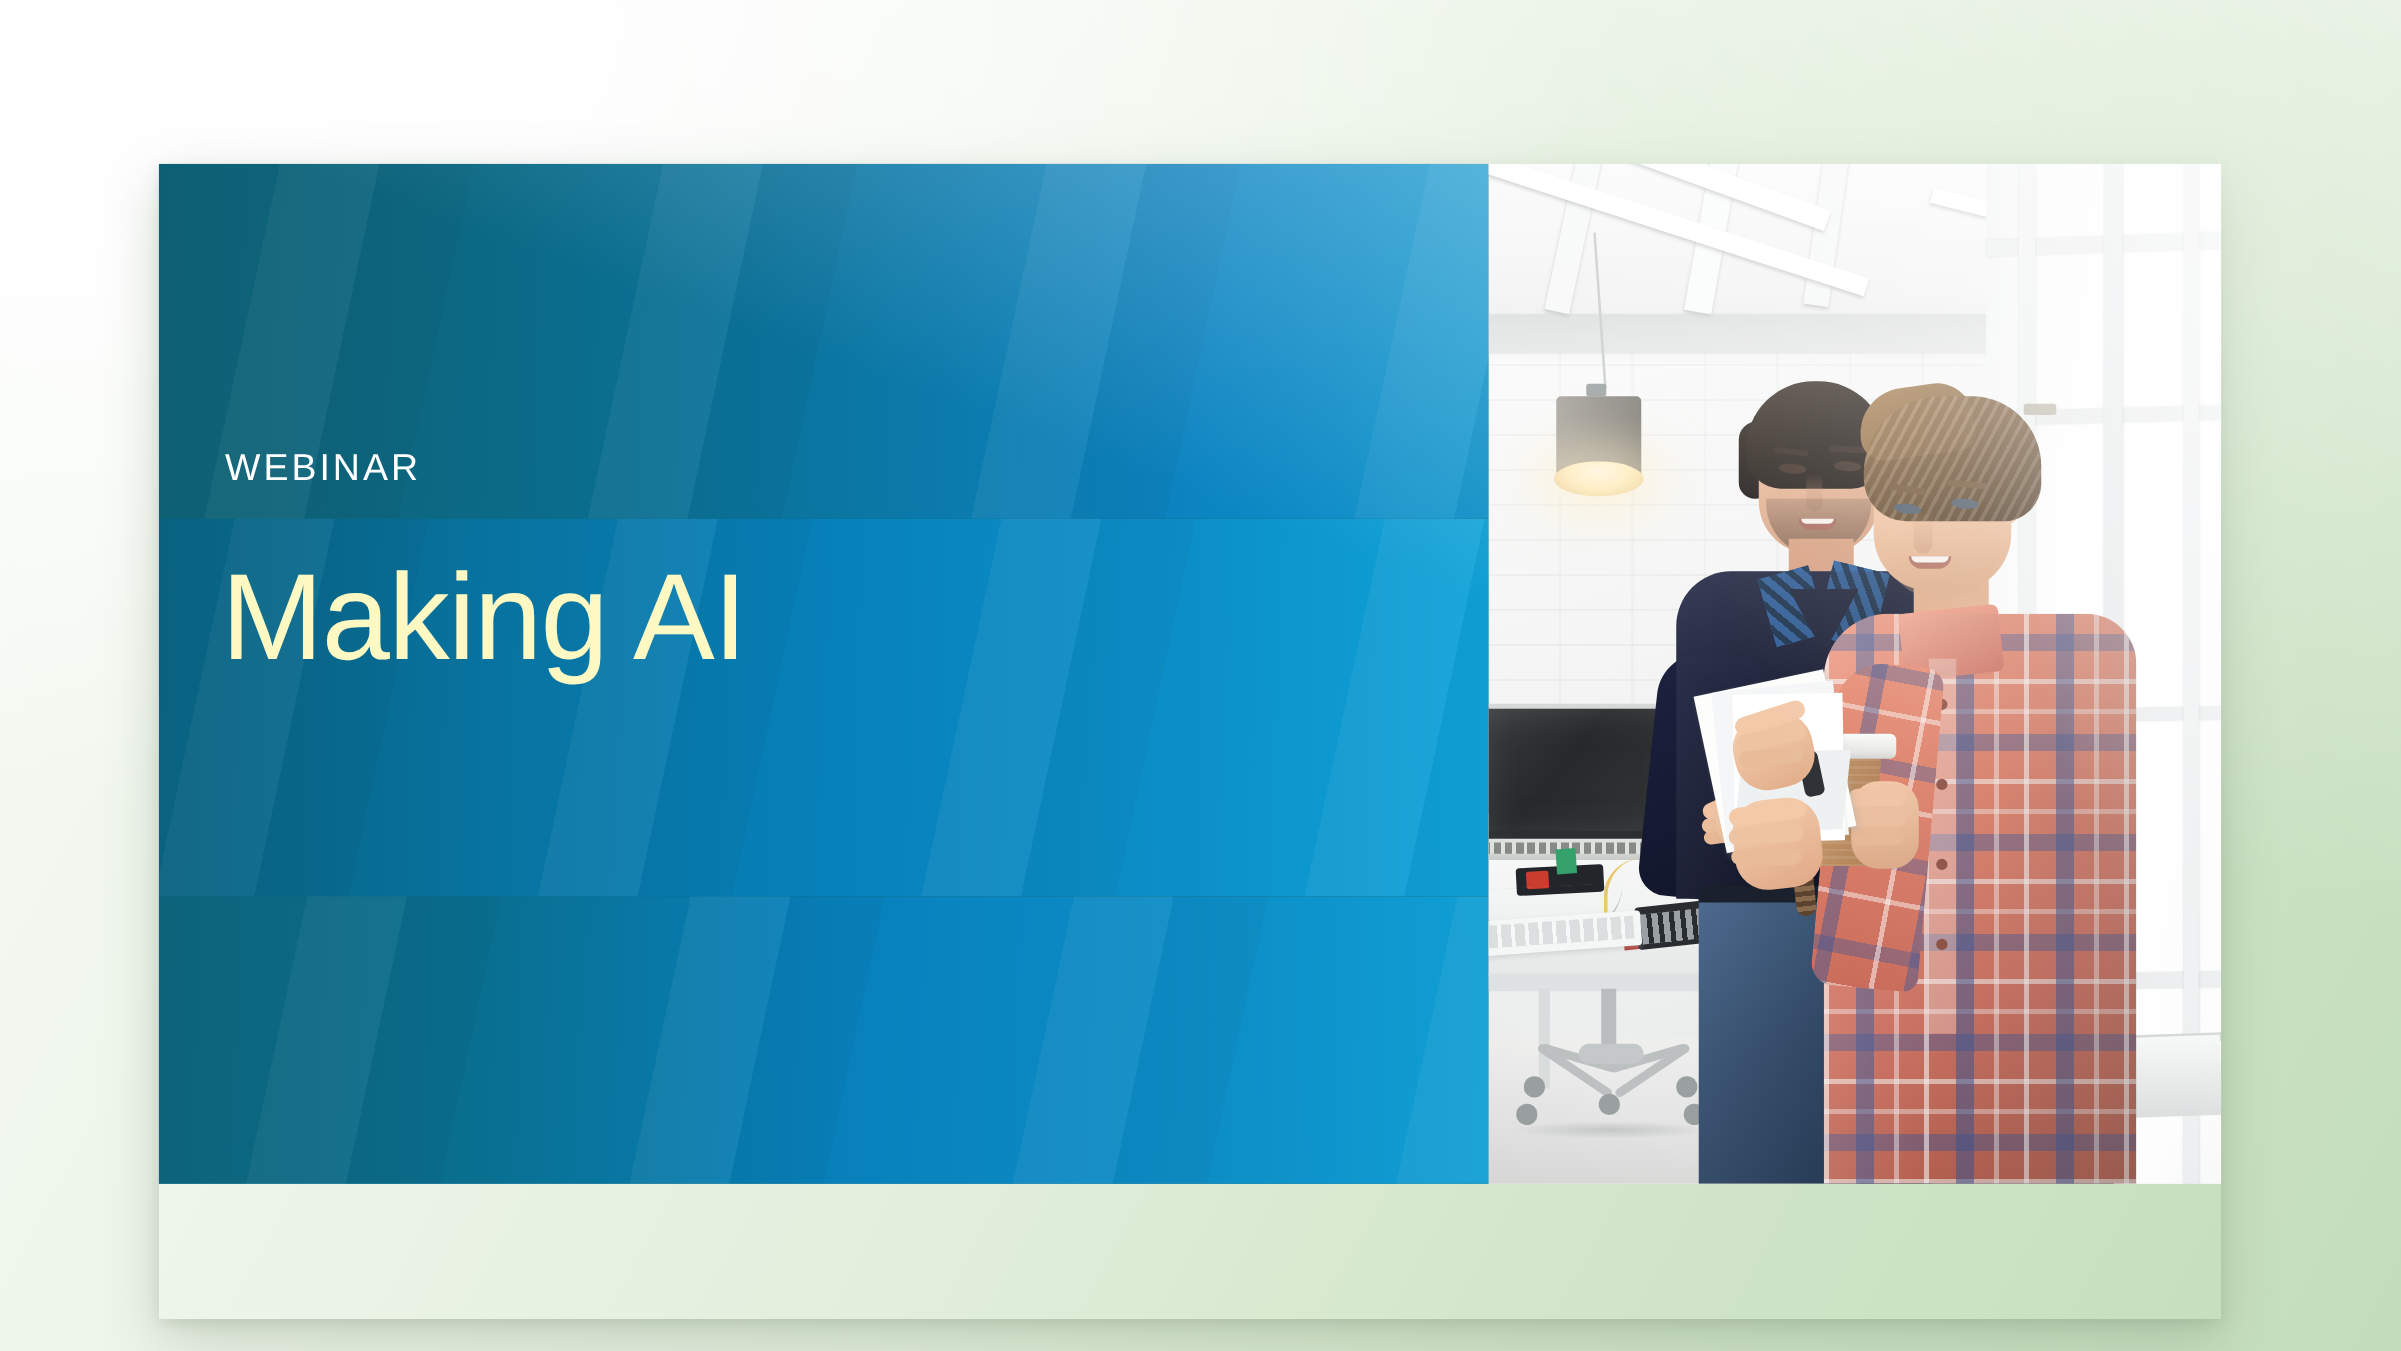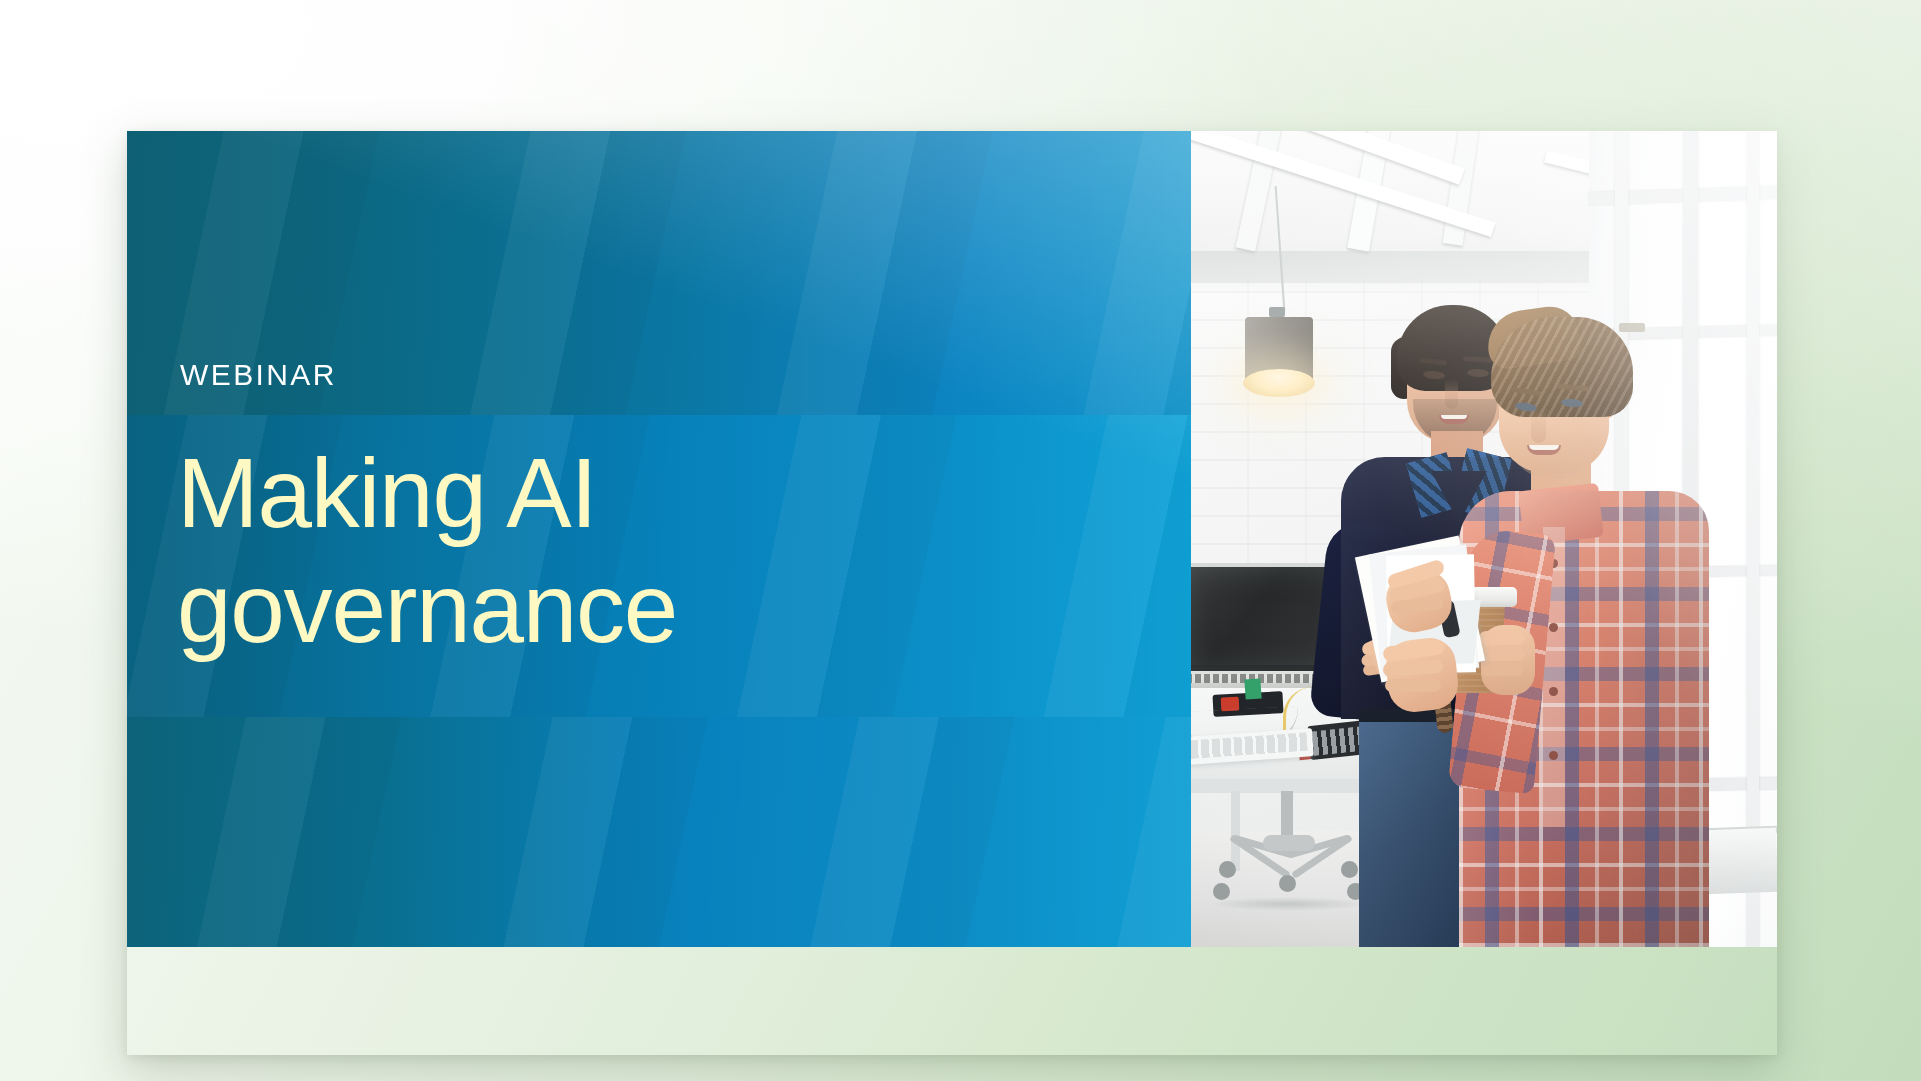--- a/index.html
+++ b/index.html
@@ -386,21 +386,20 @@
       <div class="band band-3">
         <div class="base"></div>
         <div class="stripes"></div>
       </div>
       <div class="sheen"></div>
 
       <div class="panel-text">
         <div class="eyebrow">WEBINAR</div>
         <div class="headline">
           <span class="ln">Making AI</span>
-          <span class="ln">governance</span>
         </div>
       </div>
     </div>
 
     <div class="photo">
 
       <div class="ph wall"></div>
       <div class="ph ceiling"></div>
       <div class="ph beam b3"></div>
       <div class="ph beam b4"></div>

